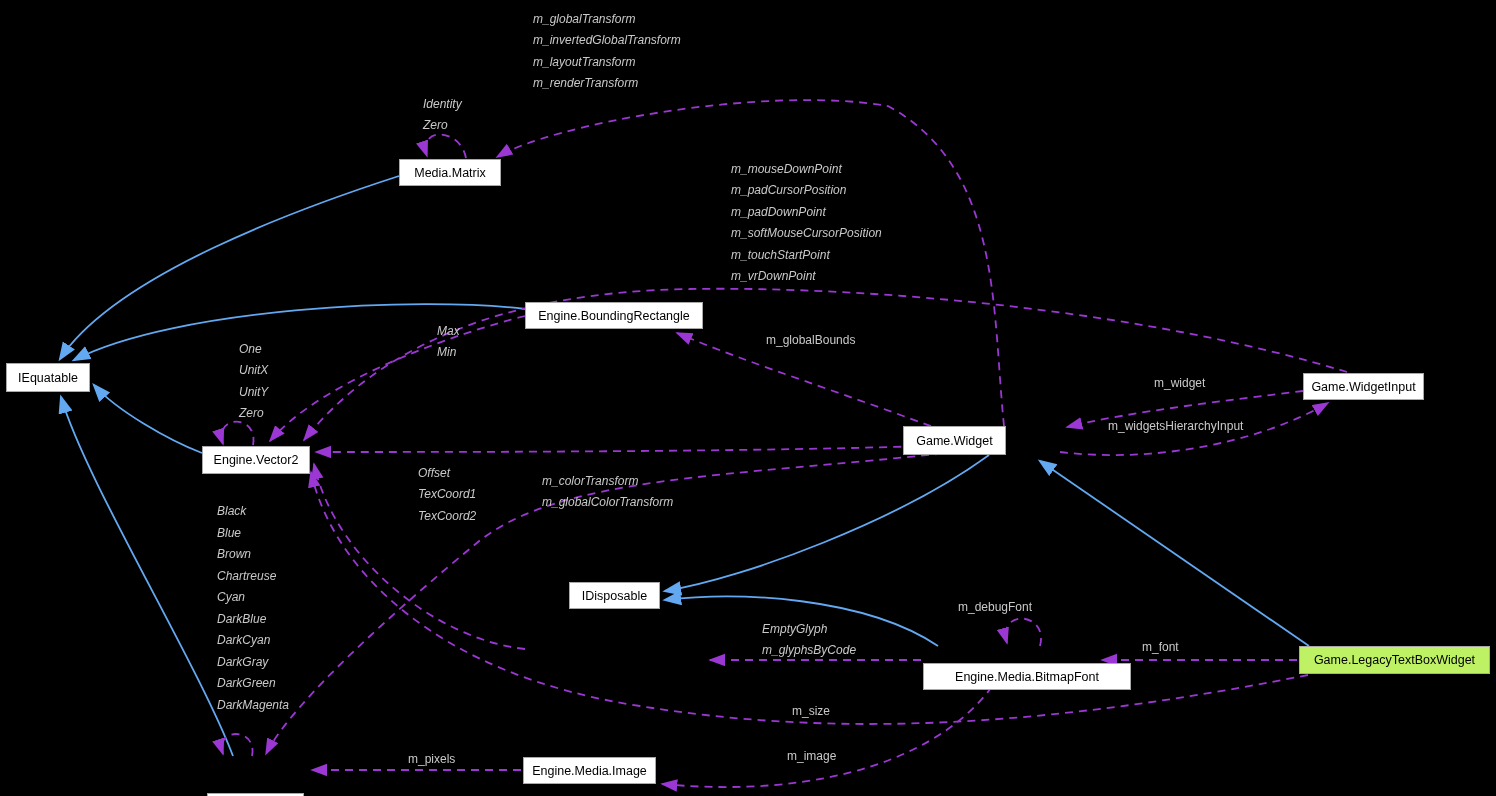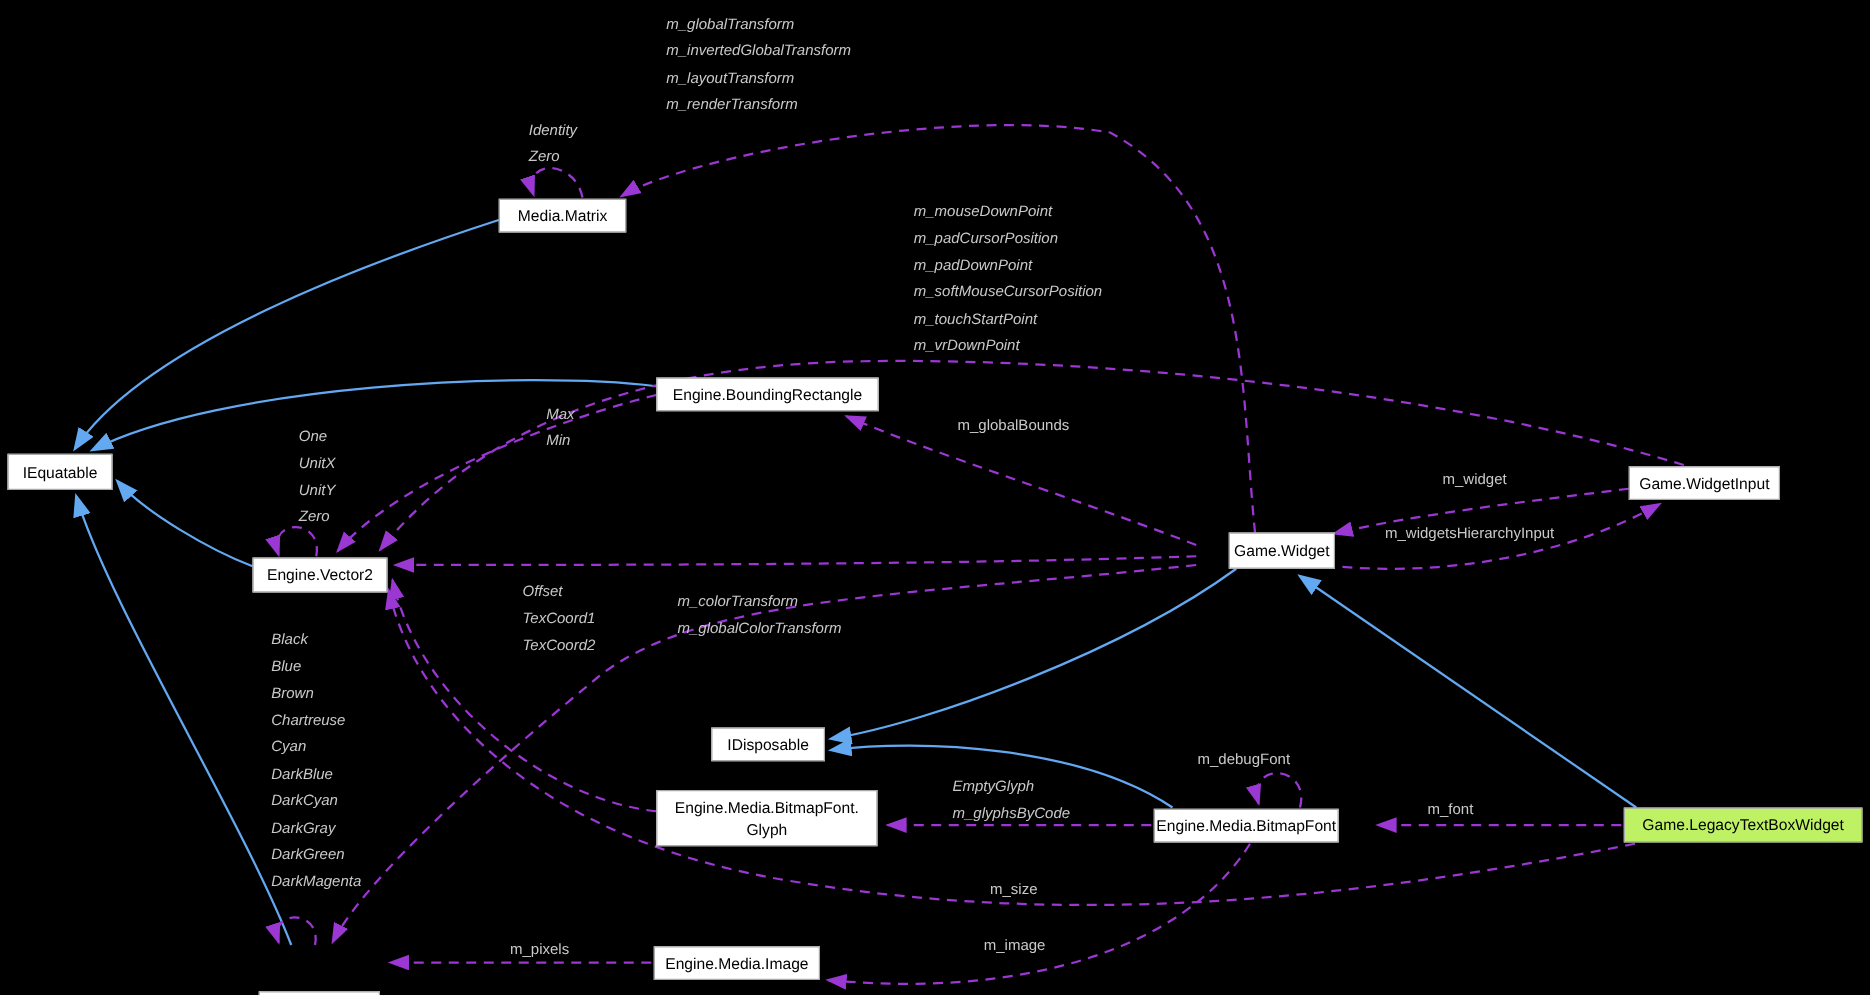--- a/index.html
+++ b/index.html
@@ -65,34 +65,30 @@
     </div>
   <div class="node" style="left:6px;top:363px;width:84px;height:29px">
       <span>IEquatable</span>
     </div>
   <div class="node" style="left:525px;top:302px;width:178px;height:27px">
       <span>Engine.BoundingRectangle</span>
     </div>
   <div class="node" style="left:202px;top:446px;width:108px;height:28px">
       <span>Engine.Vector2</span>
     </div>
-  <div class="node" style="left:983px;top:426px;width:85px;height:29px">
+  <div class="node" style="left:903px;top:426px;width:103px;height:29px">
       <span>Game.Widget</span>
     </div>
   <div class="node" style="left:1303px;top:373px;width:121px;height:27px">
       <span>Game.WidgetInput</span>
     </div>
   <div class="node" style="left:569px;top:582px;width:91px;height:27px">
       <span>IDisposable</span>
     </div>
-  <div class="node two" style="left:525px;top:632px;width:177px;height:45px">
-    <span>Engine.Media.BitmapFont.</span>
-    <span>Glyph</span>
-  </div>
-  <div class="node" style="left:923px;top:647px;width:148px;height:27px">
+  <div class="node" style="left:923px;top:663px;width:208px;height:27px">
       <span>Engine.Media.BitmapFont</span>
     </div>
   <div class="node hl" style="left:1299px;top:646px;width:191px;height:28px">
       <span>Game.LegacyTextBoxWidget</span>
     </div>
   <div class="node" style="left:207px;top:793px;width:97px;height:40px">
       <span>Engine.Color</span>
     </div>
   <div class="node" style="left:523px;top:757px;width:133px;height:27px">
       <span>Engine.Media.Image</span>

